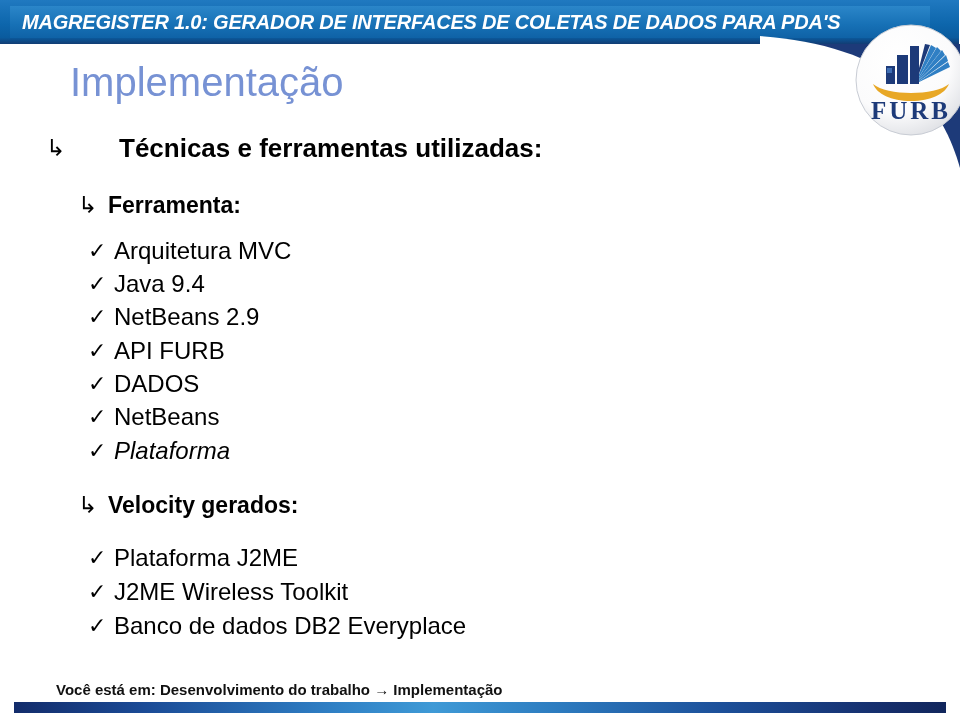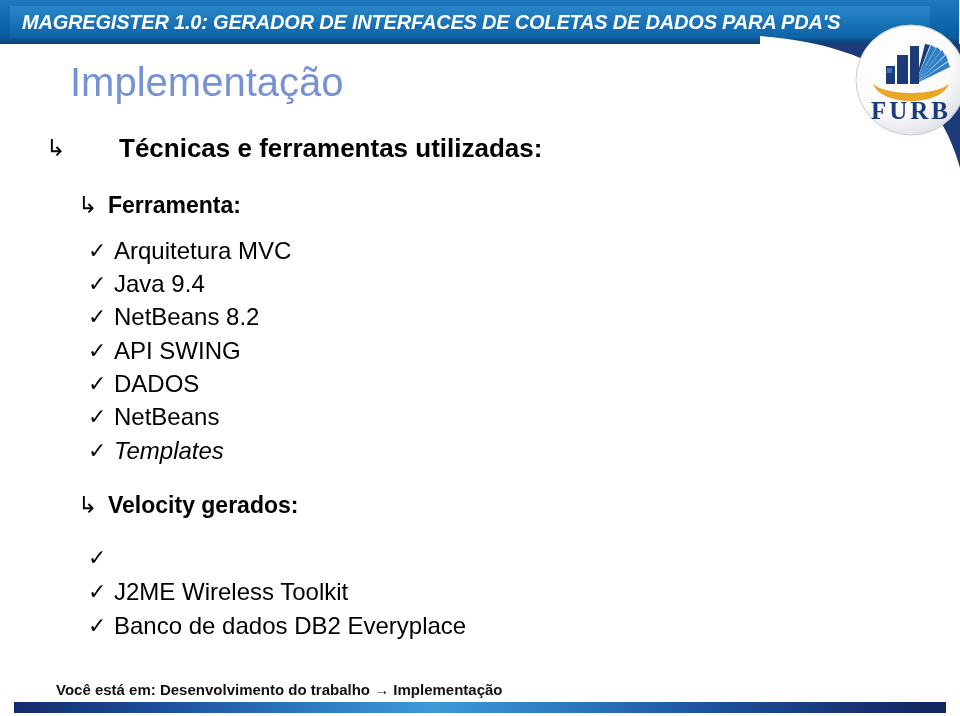--- a/index.html
+++ b/index.html
@@ -232,46 +232,47 @@
     <div class="row" style="left:88px; top:236px;">
       <span class="bullet-check">✓</span>
       <span class="lvl3-text">Arquitetura MVC</span>
     </div>
     <div class="row" style="left:88px; top:269px;">
       <span class="bullet-check">✓</span>
       <span class="lvl3-text">Java 9.4</span>
     </div>
     <div class="row" style="left:88px; top:302px;">
       <span class="bullet-check">✓</span>
-      <span class="lvl3-text">NetBeans 8.2</span>
+      <span class="lvl3-text">NetBeans 2.9</span>
     </div>
     <div class="row" style="left:88px; top:336px;">
       <span class="bullet-check">✓</span>
-      <span class="lvl3-text">API SWING</span>
+      <span class="lvl3-text">API FURB</span>
     </div>
     <div class="row" style="left:88px; top:369px;">
       <span class="bullet-check">✓</span>
       <span class="lvl3-text">DADOS</span>
     </div>
     <div class="row" style="left:88px; top:402px;">
       <span class="bullet-check">✓</span>
       <span class="lvl3-text">NetBeans</span>
     </div>
     <div class="row" style="left:88px; top:436px;">
       <span class="bullet-check">✓</span>
-      <span class="lvl3-text italic">Templates</span>
+      <span class="lvl3-text italic">Plataforma</span>
     </div>
 
     <div class="row" style="left:78px; top:490px;">
       <span class="bullet-arrow">↳</span>
       <span class="lvl2-text">Velocity gerados:</span>
     </div>
 
     <div class="row" style="left:88px; top:543px;">
       <span class="bullet-check">✓</span>
+      <span class="lvl3-text">Plataforma J2ME</span>
     </div>
     <div class="row" style="left:88px; top:577px;">
       <span class="bullet-check">✓</span>
       <span class="lvl3-text">J2ME Wireless Toolkit</span>
     </div>
     <div class="row" style="left:88px; top:611px;">
       <span class="bullet-check">✓</span>
       <span class="lvl3-text">Banco de dados DB2 Everyplace</span>
     </div>
 

